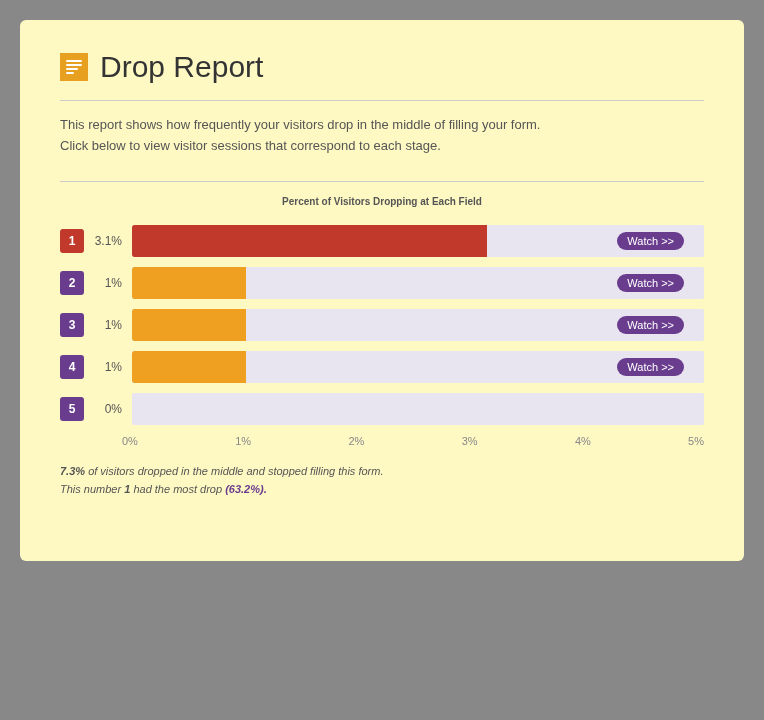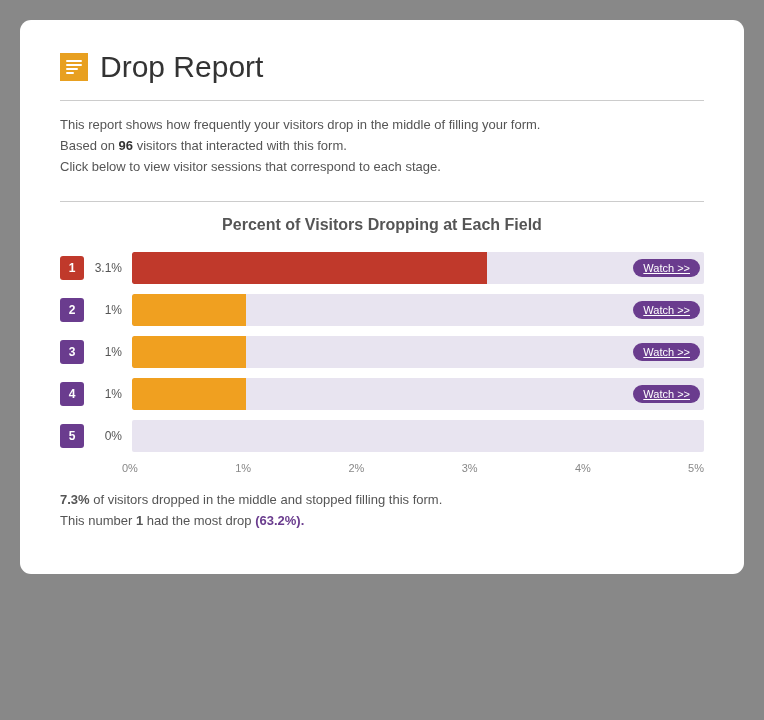--- a/index.html
+++ b/index.html
@@ -6,24 +6,24 @@
     body {
       background: #888;
       display: flex;
       justify-content: center;
       align-items: flex-start;
       min-height: 100vh;
       padding: 20px;
       font-family: Arial, sans-serif;
     }
     .card {
-      background: #ffffff;
+      background: #fef9c3;
       width: 724px;
-      padding: 30px 40px 40px 40px;
-      border-radius: 11px;
+      padding: 30px 40px 60px 40px;
+      border-radius: 6px;
     }
     .header {
       display: flex;
       align-items: center;
       gap: 12px;
       margin-bottom: 16px;
     }
     .report-icon {
       width: 28px;
       height: 28px;
@@ -47,21 +47,21 @@
     .description {
       font-size: 13px;
       color: #555;
       line-height: 1.6;
       margin-bottom: 24px;
     }
     .description .highlight { color: #333; font-weight: bold; }
     .chart-section { margin-top: 10px; }
     .chart-title {
       text-align: center;
-      font-size: 16px;
+      font-size: 10px;
       font-weight: bold;
       color: #555;
       margin-bottom: 18px;
     }
     .bar-row {
       display: flex;
       align-items: center;
       margin-bottom: 10px;
       gap: 10px;
     }
@@ -91,45 +91,45 @@
       border-radius: 2px;
       position: relative;
       overflow: hidden;
     }
     .bar-fill {
       height: 100%;
       border-radius: 2px 0 0 2px;
     }
     .watch-btn {
       position: absolute;
-      right: 4px;
+      right: 20px;
       top: 50%;
       transform: translateY(-50%);
       background: #6a3c8e;
       color: #fff;
       border: none;
       border-radius: 10px;
       font-size: 11px;
       padding: 3px 10px;
       cursor: pointer;
       white-space: nowrap;
-      text-decoration: underline;
     }
     .x-axis {
       display: flex;
       justify-content: space-between;
       margin-left: 62px;
       font-size: 11px;
       color: #888;
       margin-top: 4px;
     }
     .summary {
       margin-top: 18px;
-      font-size: 13px;
-      color: #555;
+      font-size: 11px;
+      color: #555;
+      font-style: italic;
     }
     .summary p { margin-bottom: 6px; }
     .summary .bold { font-weight: bold; }
     .summary .purple { color: #6a3c8e; }
   </style>
 </head>
 <body>
 
 <div class="card">
   <div class="header">
@@ -141,23 +141,20 @@
         <rect x="2" y="15" width="8" height="2" rx="1"></rect>
       </svg>
     </div>
     <h1 class="header-title">Drop Report</h1>
   </div>
 
   <hr class="divider">
 
   <div class="description">
     <p>This report shows how frequently your visitors drop in the middle of filling your form.</p>
-    <p>
-      <span>Based on </span><span class="highlight">96</span><span> visitors that interacted with this form.</span>
-    </p>
     <p>Click below to view visitor sessions that correspond to each stage.</p>
   </div>
 
   <hr class="divider">
 
   <div class="chart-section">
     <div class="chart-title">Percent of Visitors Dropping at Each Field</div>
 
     <div id="bar-rows-container">
         <div class="bar-row">

